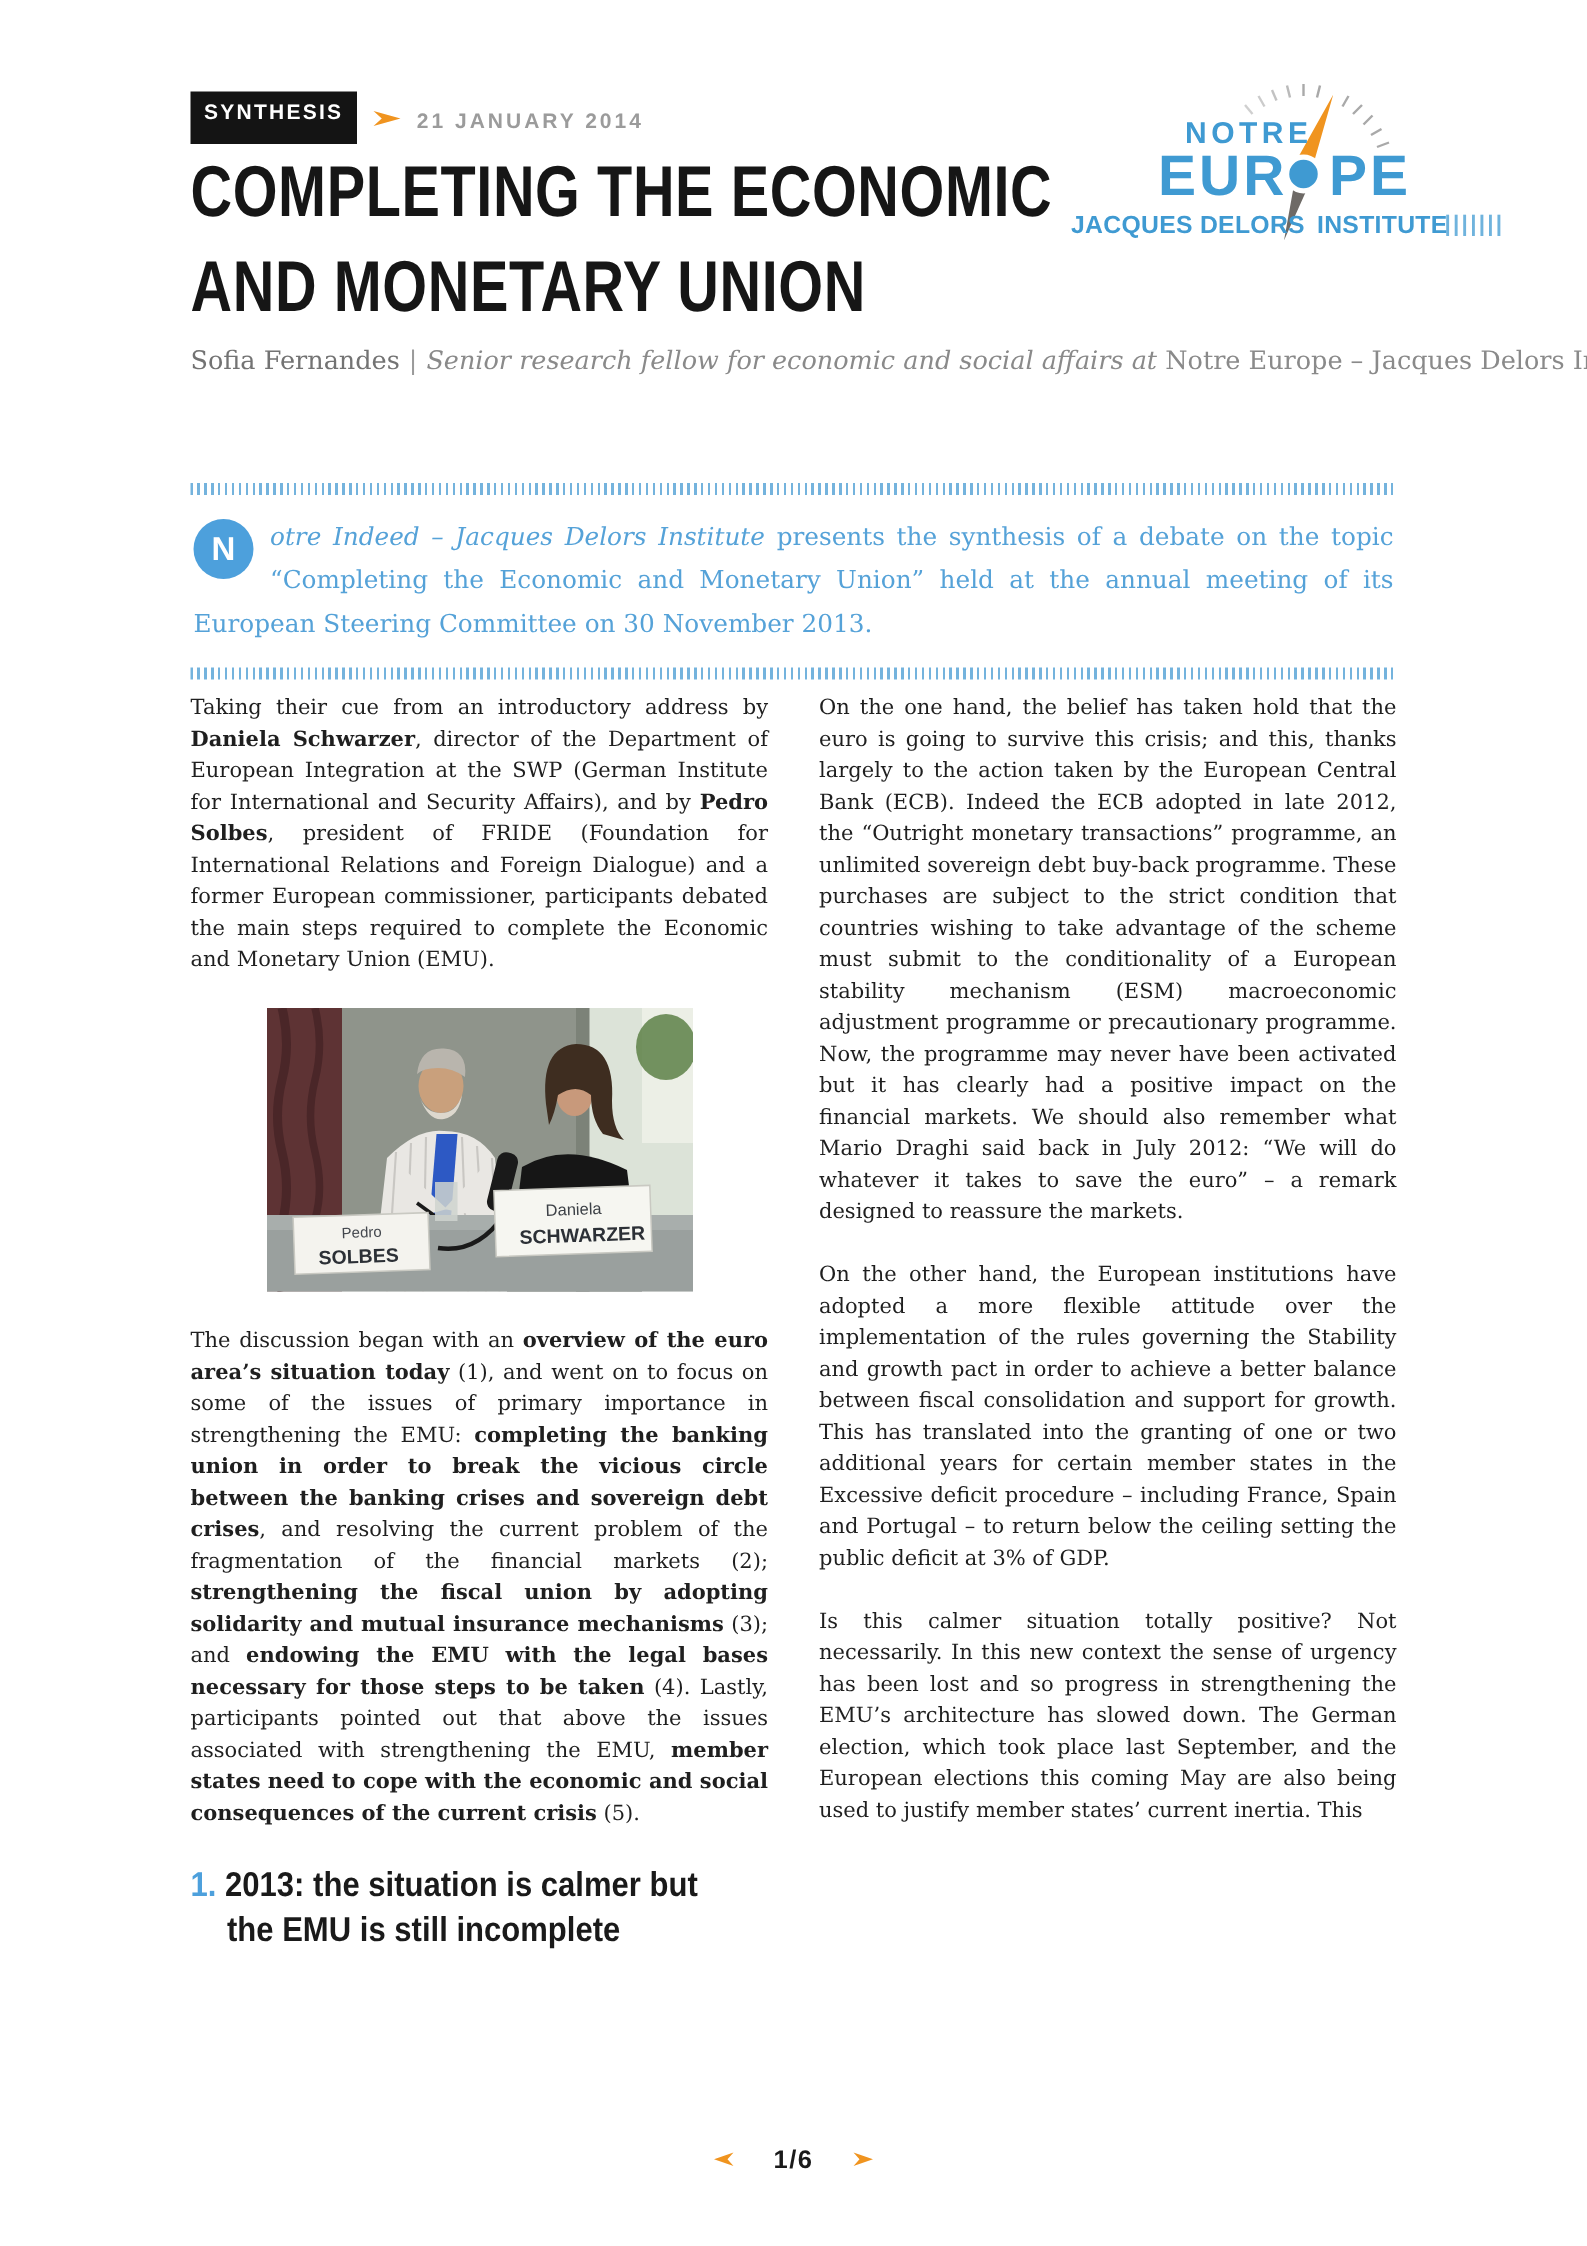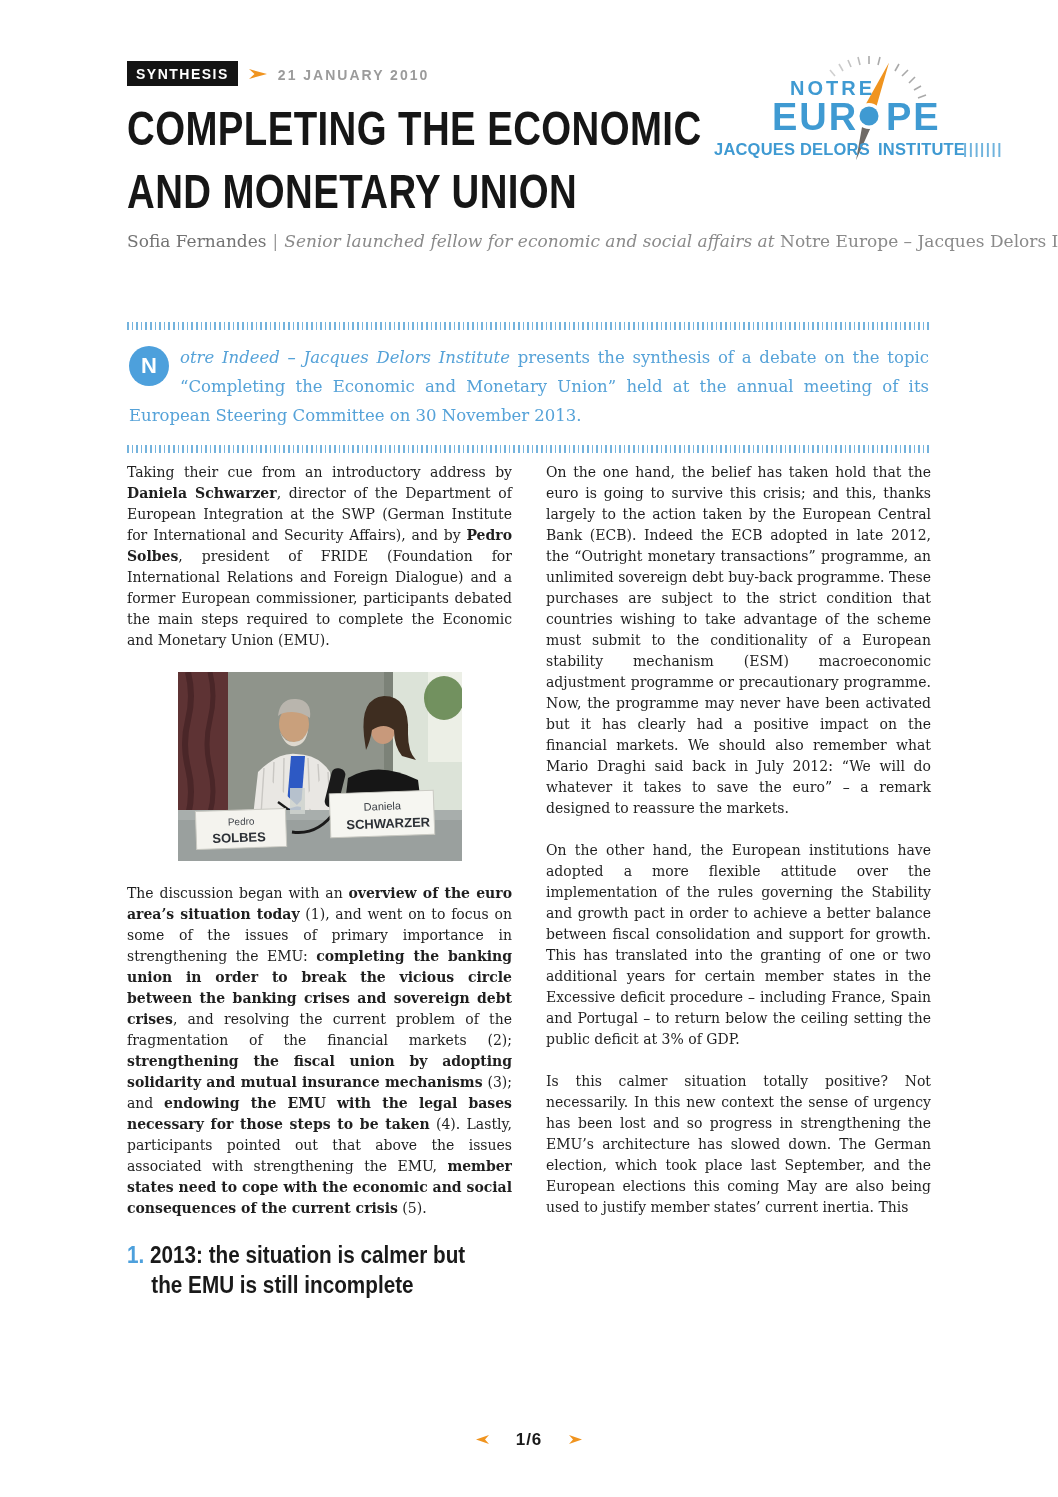--- a/index.html
+++ b/index.html
@@ -7,21 +7,21 @@
   .page {
     position:relative; width:1058px; height:1497px; margin:0 auto;
     background:#ffffff; overflow:hidden;
     font-family:"DejaVu Serif", serif; color:#1f1f1f;
   }
   
   .kicker-row { position:absolute; top:61px; left:127px; display:flex; align-items:center; gap:9px; }
   .badge {
     display:inline-block; background:#141414; color:#ffffff;
     font:700 14px/1 "Liberation Sans", sans-serif; letter-spacing:1.5px;
-    padding:6px 9px 5px 9px;
+    padding:6px 9px 15px 9px;
   }
   .kicker-date { font:700 14px/1 "Liberation Sans", sans-serif; letter-spacing:2px; color:#9b9b9b; padding-top:2px; }
   .title {
     position:absolute; top:97px; left:127px;
     font:700 48px/63px "Liberation Sans", sans-serif; color:#161616;
     transform:scaleX(0.80); transform-origin:0 0; white-space:nowrap; letter-spacing:0.5px;
   }
   .author-line { position:absolute; top:231px; left:127px; font-size:17px; color:#8a8a8a; white-space:nowrap; }
   .author-name { color:#737373; }
   .author-sep { color:#9a9a9a; padding:0 6px; }
@@ -70,21 +70,21 @@
 </head>
 <body>
 
 <div class="page">
 
   <div class="kicker-row">
     <span class="badge">SYNTHESIS</span>
     <svg class="dart" width="22" height="14" viewBox="0 0 22 14">
         <polygon points="2,2 20,7 2,12 7.5,7" fill="#f0941f"></polygon>
       </svg>
-    <span class="kicker-date">21 JANUARY 2010</span>
+    <span class="kicker-date">21 JANUARY 2014</span>
   </div>
 
   <div class="logo">
     <svg width="290" height="140" viewBox="0 0 290 140">
 
       <g stroke="#a9a9a9" stroke-width="1.6">
         <line x1="123" y1="36" x2="118" y2="30" opacity="0.55"></line>
         <line x1="131" y1="31" x2="127" y2="24" opacity="0.6"></line>
         <line x1="139" y1="27" x2="136" y2="20" opacity="0.7"></line>
         <line x1="148" y1="25" x2="146" y2="17" opacity="0.8"></line>
@@ -113,21 +113,21 @@
       <text x="251" y="114" font-family="Liberation Sans, sans-serif" font-weight="700" font-size="15" letter-spacing="1.5" fill="#3f9ad2" opacity="0.75">|||||||||</text>
     </svg>
   </div>
 
   <h1 class="title">
     <span>COMPLETING THE ECONOMIC</span><br>
     <span>AND MONETARY UNION</span>
   </h1>
 
   <div class="author-line">
-    <span class="author-name">Sofia Fernandes</span><span class="author-sep">|</span><span class="author-role">Senior launched fellow for economic and social affairs at</span>
+    <span class="author-name">Sofia Fernandes</span><span class="author-sep">|</span><span class="author-role">Senior research fellow for economic and social affairs at</span>
     <span>Notre Europe – Jacques Delors Institute</span>
   </div>
 
   <section class="abstract">
     <div class="tickrow"></div>
     <div class="abstract-body">
       <span class="dropcap">N</span>
       <span class="i">otre Indeed – Jacques Delors Institute</span><span> presents the synthesis of a debate on the topic “Completing the Economic and Monetary Union” held at the annual meeting of its European Steering Committee on 30 November 2013.</span>
     </div>
     <div class="tickrow"></div>

